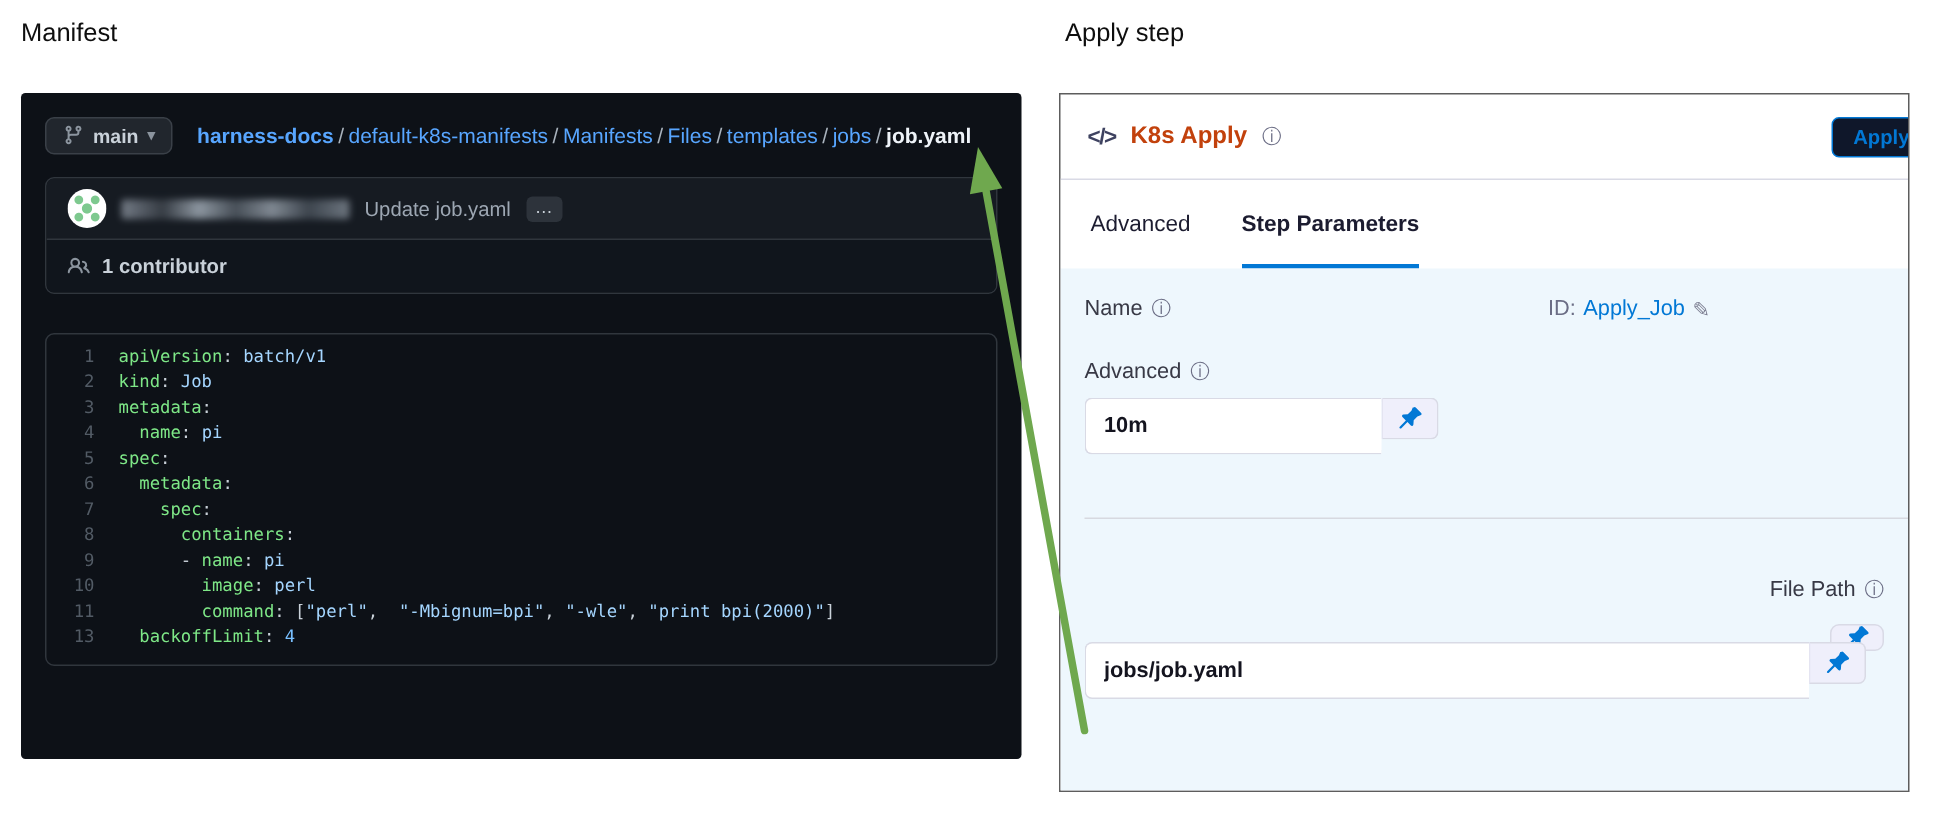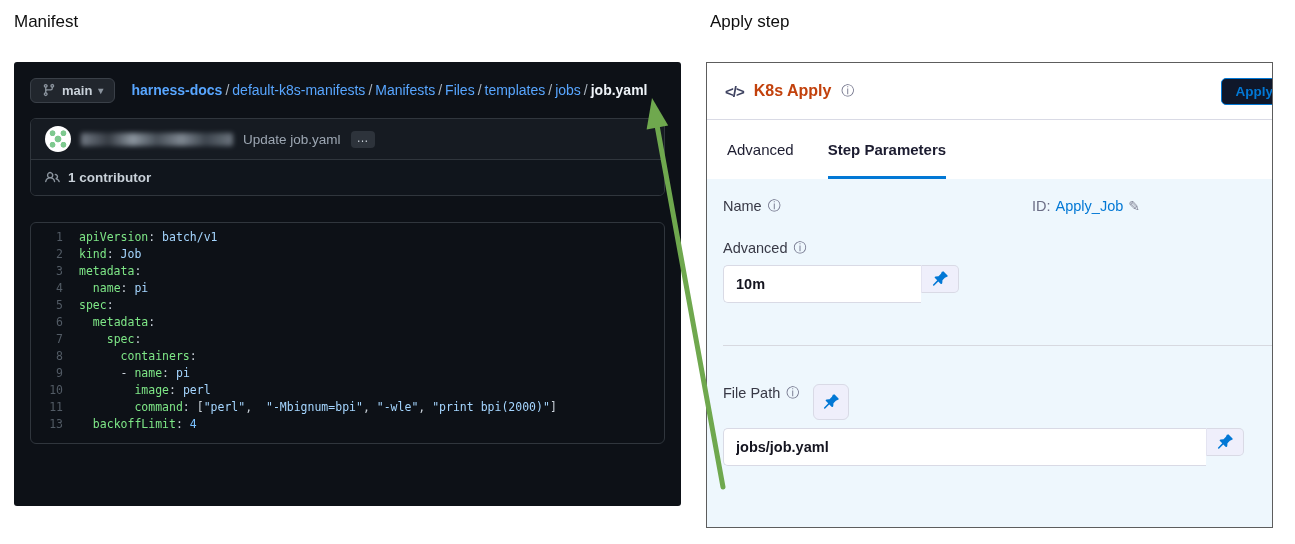--- a/index.html
+++ b/index.html
@@ -77,21 +77,21 @@
   .text-input{height:38px;border:1px solid #d9dae5;border-radius:5px;background:#fff;padding:0 12px;
               font-size:14.5px;font-weight:600;color:#14141f;font-family:inherit;width:100%;outline:none;}
   .mt8{margin-top:8px;} .mt24{margin-top:24px;}
   .input-group{display:flex;height:28px;}
   .input-group .text-input{border-radius:5px 0 0 5px;border-right:none;flex:1;min-width:0;}
   .addon{width:38px;background:#efeffb;border:1px solid #d9dae5;border-left:1px solid #e4e4f1;
          border-radius:0 5px 5px 0;display:flex;align-items:center;justify-content:center;cursor:pointer;}
   .timeout-group{width:236px;}
   .filepath-group{width:521px;}
   .hr{height:1px;background:#d7d9e0;margin:52px -16px 0 0;}
-  .fp-row{margin-top:38px;display:flex;align-items:flex-start;gap:14px;height:36px;}
+  .fp-row{margin-top:38px;display:flex;align-items:flex-end;gap:14px;height:36px;flex-direction:column;}
   .pin-btn{width:36px;height:36px;border-radius:6px;background:#efeffb;border:1px solid #d9dae6;
            display:flex;align-items:center;justify-content:center;cursor:pointer;}
 
   .arrow-overlay{position:absolute;left:0;top:0;width:1295px;height:544px;pointer-events:none;z-index:50;}
 </style>
 </head>
 <body>
 
 <div class="section-title" id="manifest-title">Manifest</div>
 <div class="section-title" id="apply-title">Apply step</div>

